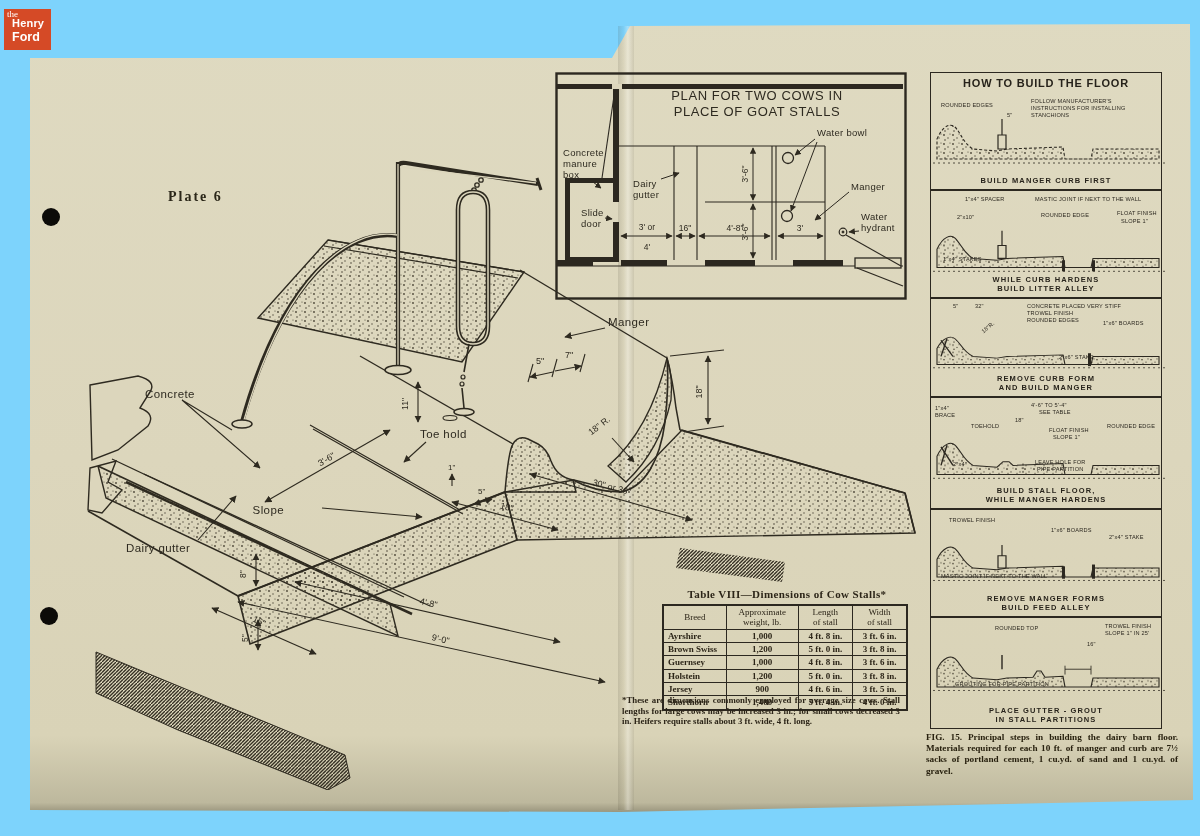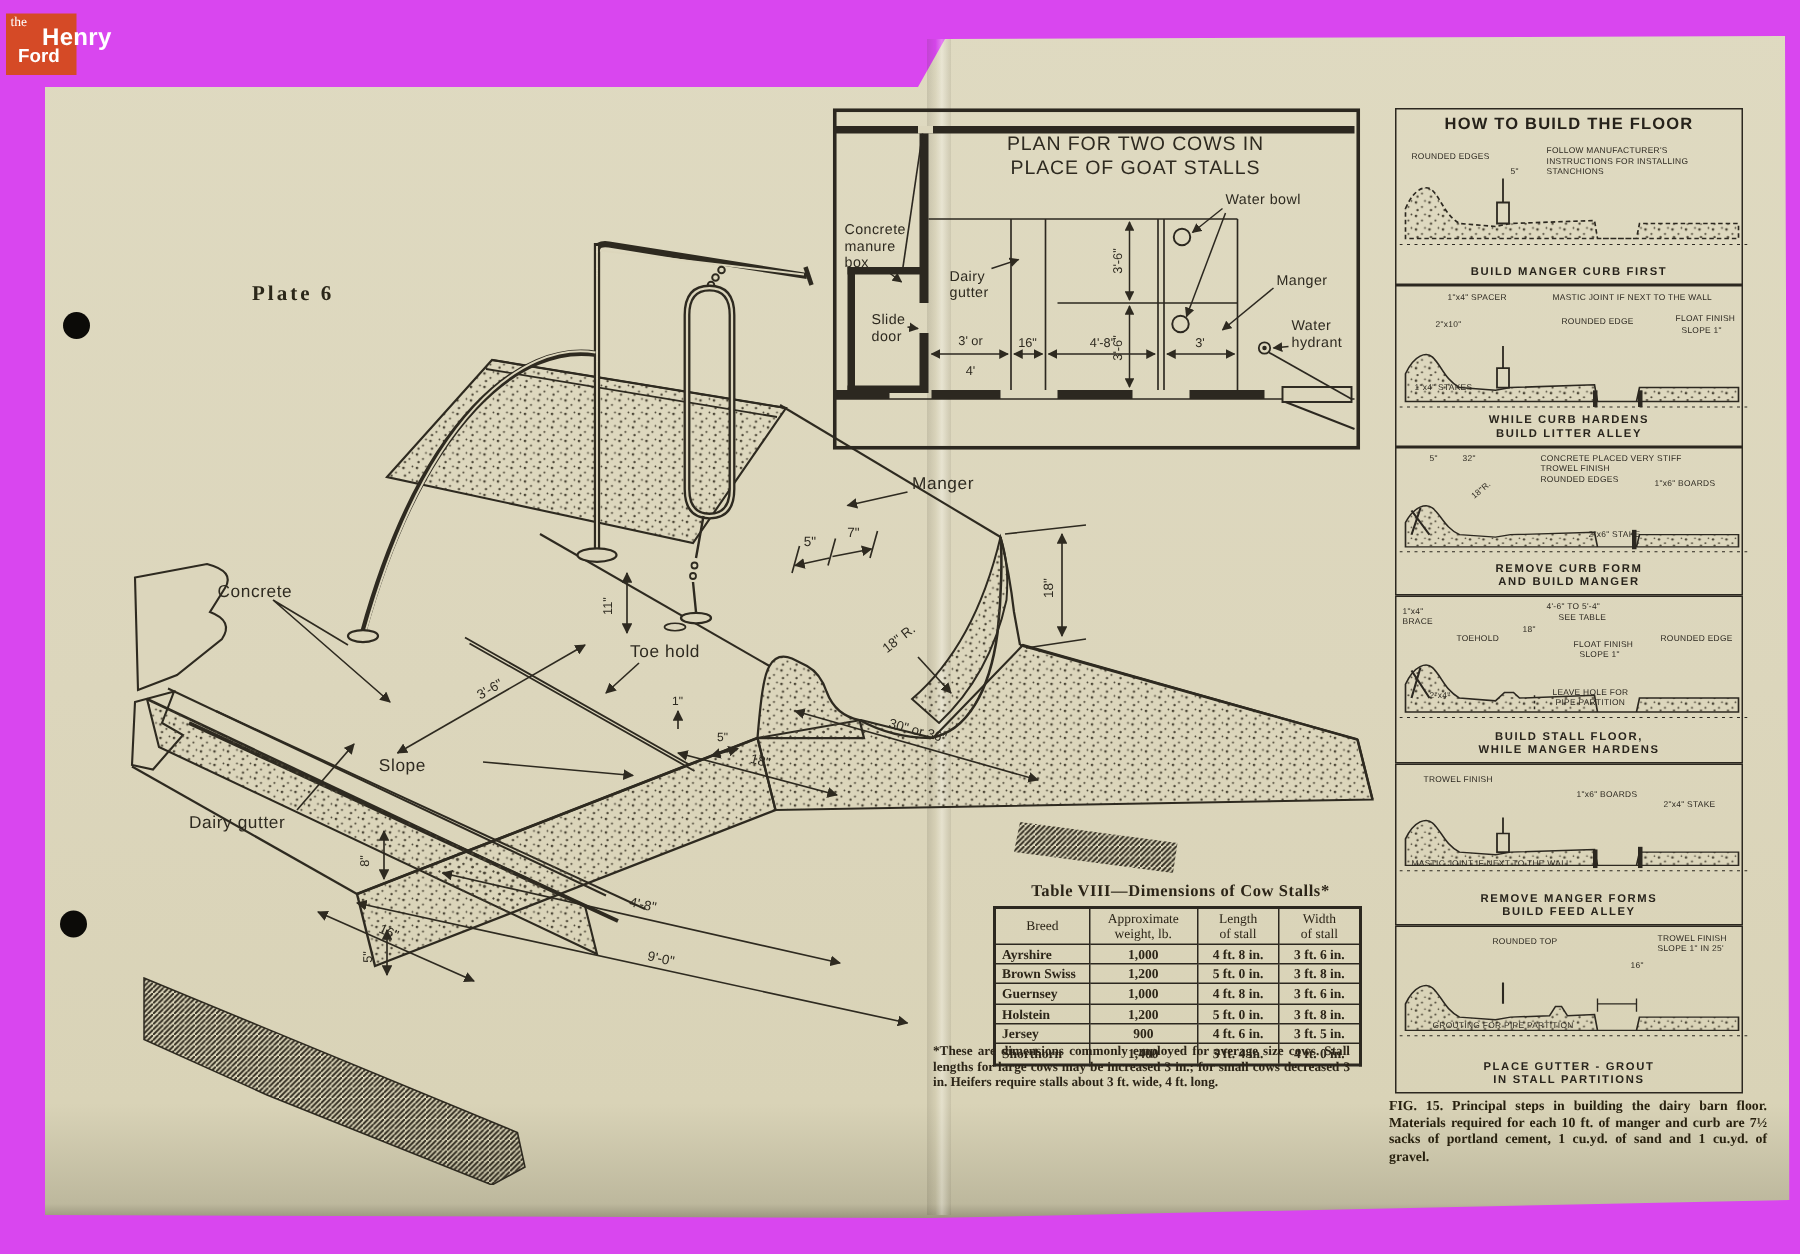--- a/index.html
+++ b/index.html
@@ -1,28 +1,28 @@
 <!DOCTYPE html>
 <html><head>
 <meta charset="utf-8">
 <style>
   html,body{margin:0;padding:0;background:#000;}
-  #stage{position:relative;width:1200px;height:836px;background:#d946ef;overflow:hidden;
+  #stage{position:relative;width:1200px;height:836px;background:#7dd3fc;overflow:hidden;
          font-family:"Liberation Sans",sans-serif;color:#2e2a20;}
   .paper{position:absolute;inset:0;
     background:linear-gradient(180deg,#dfdac1 0%,#dcd6bc 55%,#d9d3b7 88%,#c4bfa4 95%,#6e co 0;
     );
     background:linear-gradient(180deg,#dfdac1 0%,#dcd6bc 55%,#d9d3b7 88%,#bdb89d 96%,#55513f 99.4%,#2a2820 100%);
     clip-path:polygon(30px 58px,612px 58px,630px 26px,1190px 24px,1193px 800px,620px 812px,30px 810px);}
   .crease{position:absolute;left:618px;top:26px;width:16px;height:784px;
     background:linear-gradient(90deg,rgba(60,55,40,.14),rgba(60,55,40,.03) 35%,rgba(255,255,252,.30) 62%,rgba(60,55,40,.10));}
   .hole{position:absolute;width:18px;height:18px;border-radius:50%;background:#0c0b08;}
   .logo{position:absolute;left:4px;top:9px;width:47px;height:41px;background:#d54a26;}
   .logo .t{position:absolute;left:3px;top:0px;font-size:9px;color:#fff;font-family:"Liberation Serif",serif;}
-  .logo .h{position:absolute;left:24px;top:8px;font-size:16px;font-weight:bold;color:#fff;letter-spacing:.2px;}
+  .logo .h{position:absolute;left:8px;top:8px;font-size:11px;font-weight:bold;color:#fff;letter-spacing:.2px;}
   .logo .f{position:absolute;left:8px;top:21px;font-size:12.5px;font-weight:bold;color:#fff;}
   .plate{position:absolute;left:168px;top:189px;font-family:"Liberation Serif",serif;
          font-weight:bold;font-size:14px;letter-spacing:2px;color:#2b2719;}
   .dtitle{position:absolute;left:688px;top:492px;width:174px;text-align:center;color:#332e22;}
   .dtitle .l1{font-size:13px;letter-spacing:2.5px;}
   .dtitle .l2{font-size:23px;letter-spacing:1.5px;margin-top:2px;}
   svg text{fill:#2e2a20;}
   .howto{position:absolute;left:930px;top:72px;width:240px;}
   .panel{position:absolute;left:0;width:232px;border:1.6px solid #2c2820;box-sizing:border-box;}
   .pl{position:absolute;font-size:5.6px;letter-spacing:.2px;color:#2c2820;white-space:nowrap;line-height:1;}

